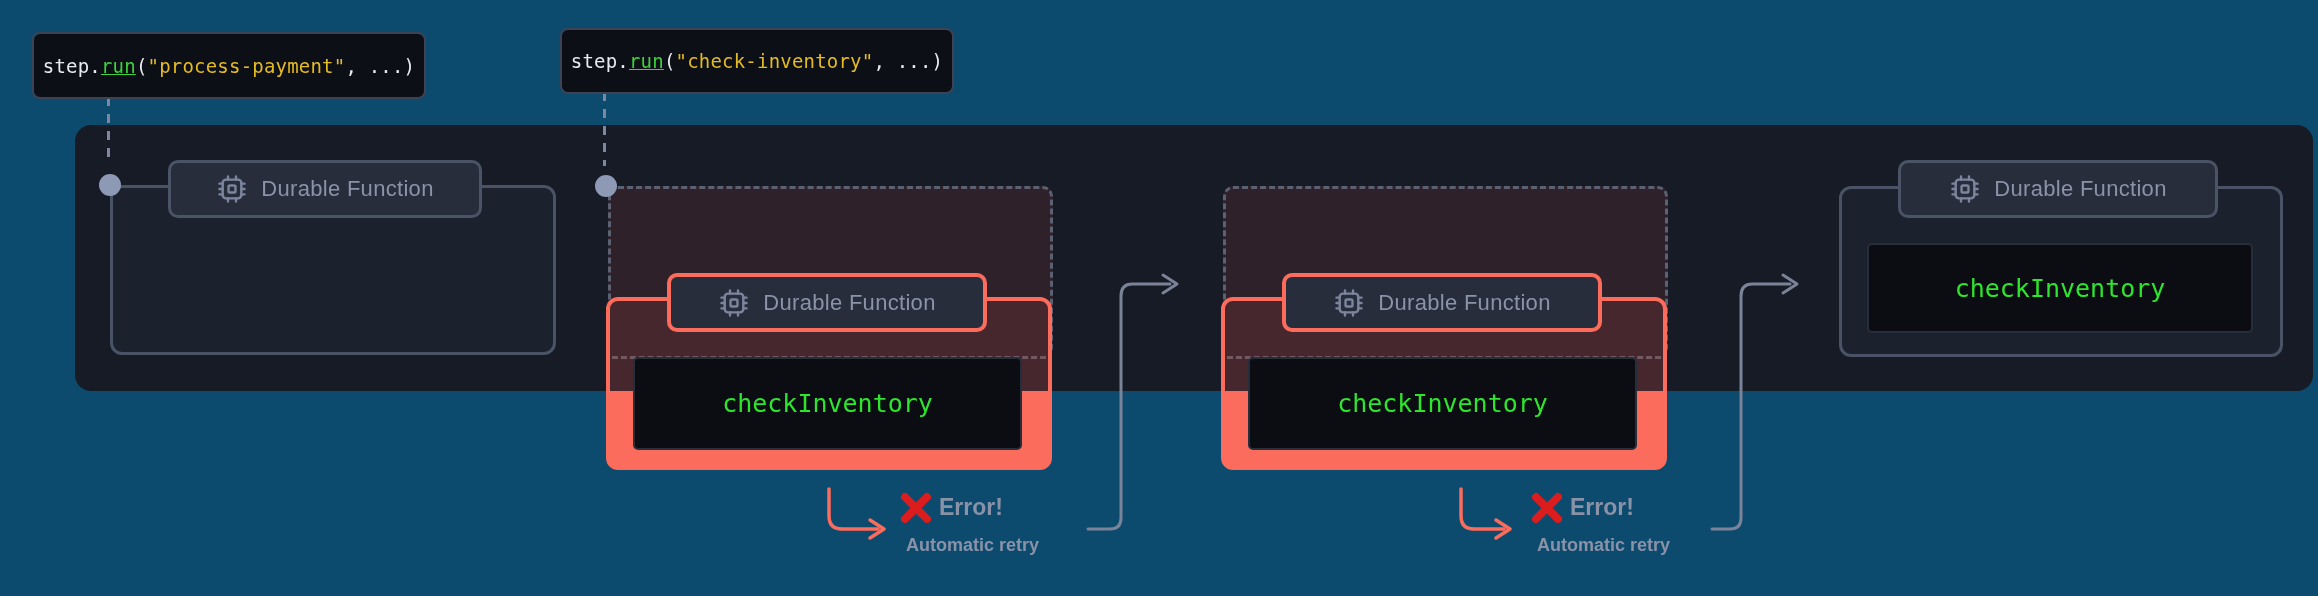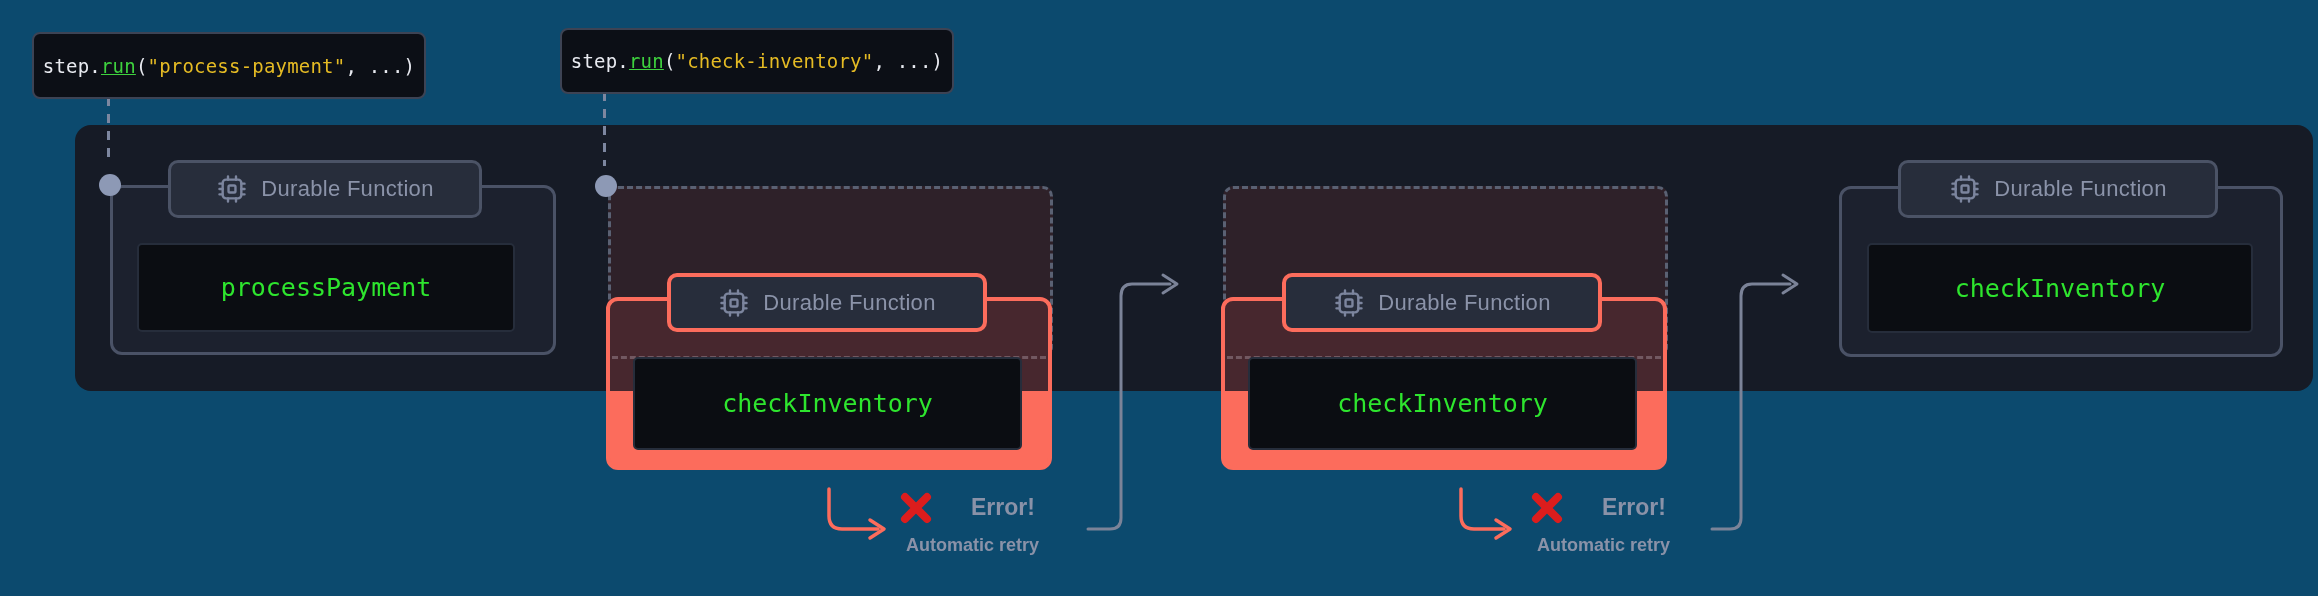--- a/index.html
+++ b/index.html
@@ -80,21 +80,21 @@
     font-family:"DejaVu Sans Mono","Liberation Mono",monospace;font-size:25px;color:#2ee52e;
     z-index:5;
   }
   #code-1{left:137px;top:243px;width:378px;height:89px;}
   #code-2{left:633px;top:357px;width:389px;height:93px;}
   #code-3{left:1248px;top:357px;width:389px;height:93px;}
   #code-4{left:1867px;top:243px;width:386px;height:90px;}
   
   .arrows{position:absolute;left:0;top:0;z-index:4;pointer-events:none;}
   
-  .error-title{position:absolute;font-size:23px;font-weight:700;color:#8a92a8;z-index:9;margin-left:32px;}
+  .error-title{position:absolute;font-size:23px;font-weight:700;color:#8a92a8;z-index:9;}
   #error-title-1{left:939px;top:494px;}
   #error-title-2{left:1570px;top:494px;}
   .error-sub{position:absolute;font-size:18px;font-weight:700;color:#8a92a8;z-index:9;}
   #error-sub-1{left:906px;top:535px;}
   #error-sub-2{left:1537px;top:535px;}
 </style>
 </head>
 <body>
 
 <div class="canvas">
@@ -117,23 +117,20 @@
   <div class="badge badge-gray" id="badge-1">
     <span class="chip">
       <svg width="32" height="32" viewBox="0 0 24 24" fill="none" stroke="currentColor" stroke-width="1.8" stroke-linecap="round">
         <rect x="5" y="5" width="14" height="14" rx="2.5"></rect>
         <rect x="9.4" y="9.4" width="5.2" height="5.2" rx="1"></rect>
         <path d="M9 2.6v2.4M15 2.6v2.4M9 19v2.4M15 19v2.4M2.6 8h2.4M2.6 12h2.4M2.6 16h2.4M19 8h2.4M19 12h2.4M19 16h2.4"></path>
       </svg>
     </span>
     <span>Durable Function</span>
   </div>
-  <div class="code-box" id="code-1">
-    <span>processPayment</span>
-  </div>
 
   <div class="ghost" id="ghost-2"></div>
   <div class="attempt-red" id="red-2"></div>
   <div class="ghost-bottom-dash" id="dash-2"></div>
   <div class="badge badge-red" id="badge-2">
     <span class="chip">
       <svg width="32" height="32" viewBox="0 0 24 24" fill="none" stroke="currentColor" stroke-width="1.8" stroke-linecap="round">
         <rect x="5" y="5" width="14" height="14" rx="2.5"></rect>
         <rect x="9.4" y="9.4" width="5.2" height="5.2" rx="1"></rect>
         <path d="M9 2.6v2.4M15 2.6v2.4M9 19v2.4M15 19v2.4M2.6 8h2.4M2.6 12h2.4M2.6 16h2.4M19 8h2.4M19 12h2.4M19 16h2.4"></path>

